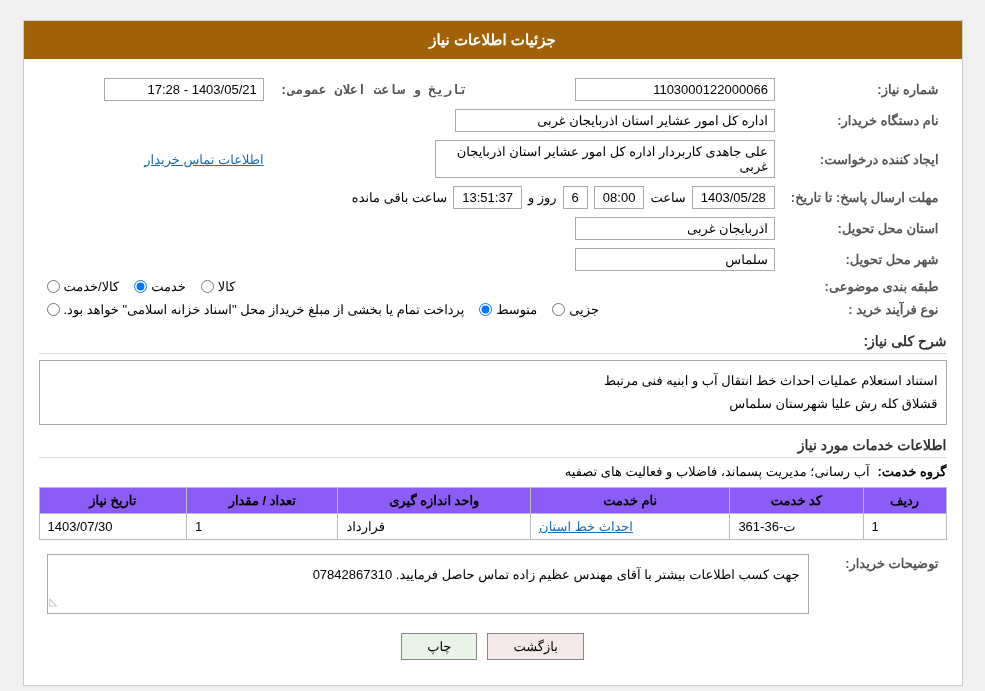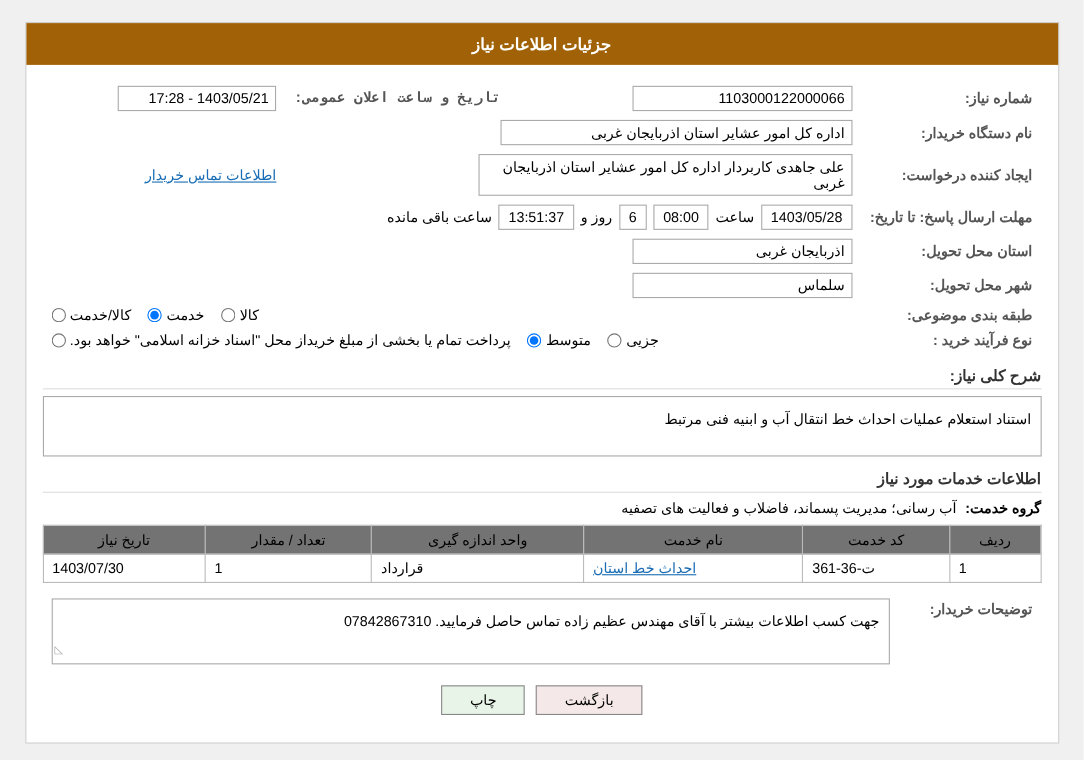--- a/index.html
+++ b/index.html
@@ -110,25 +110,25 @@
       align-items: center;
       gap: 8px;
       margin-bottom: 8px;
     }
     .services-table {
       width: 100%;
       border-collapse: collapse;
       margin-bottom: 10px;
     }
     .services-table th {
-      background: #737373;
+      background: #8b5cf6;
       border: 1px solid #bbb;
       padding: 5px 8px;
       text-align: center;
-      font-weight: normal;
+      font-weight: bold;
     }
     .services-table td {
       border: 1px solid #bbb;
       padding: 5px 8px;
       text-align: left;
     }
     .services-table td.link-style {
       color: #1a6db5;
       cursor: pointer;
     }
@@ -186,21 +186,21 @@
     <table class="info-table">
       <tbody>
           <tr>
         <td class="label-cell">شماره نیاز:</td>
         <td class="value-cell">
           <span class="input-box input-medium">1103000122000066</span>
         </td>
         <td></td>
         <td class="label-cell" style="text-align:left;font-family:Liberation Mono, monospace;">تاریخ و ساعت اعلان عمومی:</td>
         <td class="value-cell">
-          <span class="input-box" style="width:144px;">1403/05/21 - 17:28</span>
+          <span class="input-box" style="width:160px;">1403/05/21 - 17:28</span>
         </td>
       </tr>
       <tr>
         <td class="label-cell">نام دستگاه خریدار:</td>
         <td class="value-cell" colspan="4">
           <span class="input-box input-wide">اداره کل امور عشایر استان اذربایجان غربی</span>
         </td>
       </tr>
       <tr>
         <td class="label-cell">ایجاد کننده درخواست:</td>
@@ -275,20 +275,21 @@
           </div>
         </td>
       </tr>
     </tbody>
       </table>
 
     <div class="section-title">شرح کلی نیاز:</div>
     <div style="margin-bottom:12px; position:relative;">
       <div class="description-box">
         <span>استناد استعلام عملیات احداث خط انتقال آب و ابنیه فنی مرتبط</span><br>
+        <span>قشلاق کله رش علیا شهرستان سلماس</span>
       </div>
     </div>
 
     <div class="section-title">اطلاعات خدمات مورد نیاز</div>
 
     <div class="service-group-row">
       <span style="font-weight:bold;">گروه خدمت:</span>
       <span>آب رسانی؛ مدیریت پسماند، فاضلاب و فعالیت های تصفیه</span>
     </div>
 

